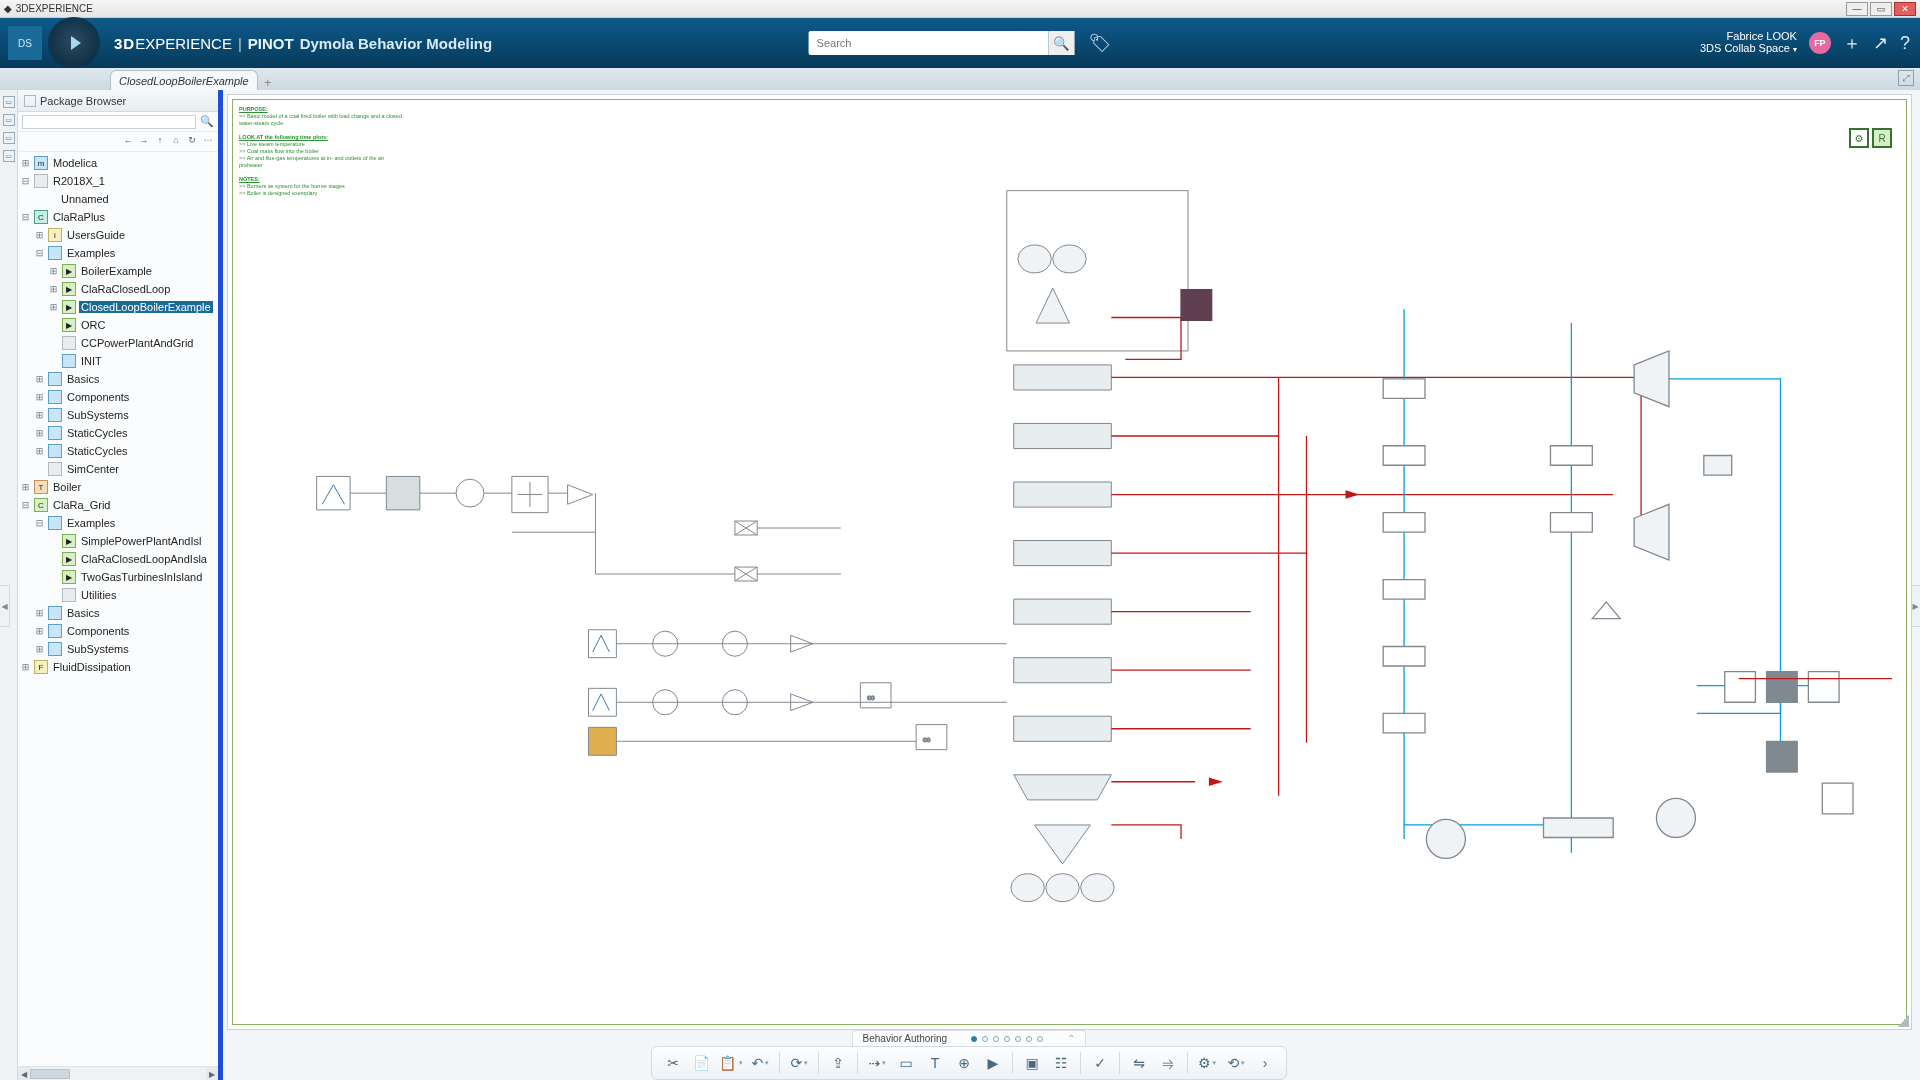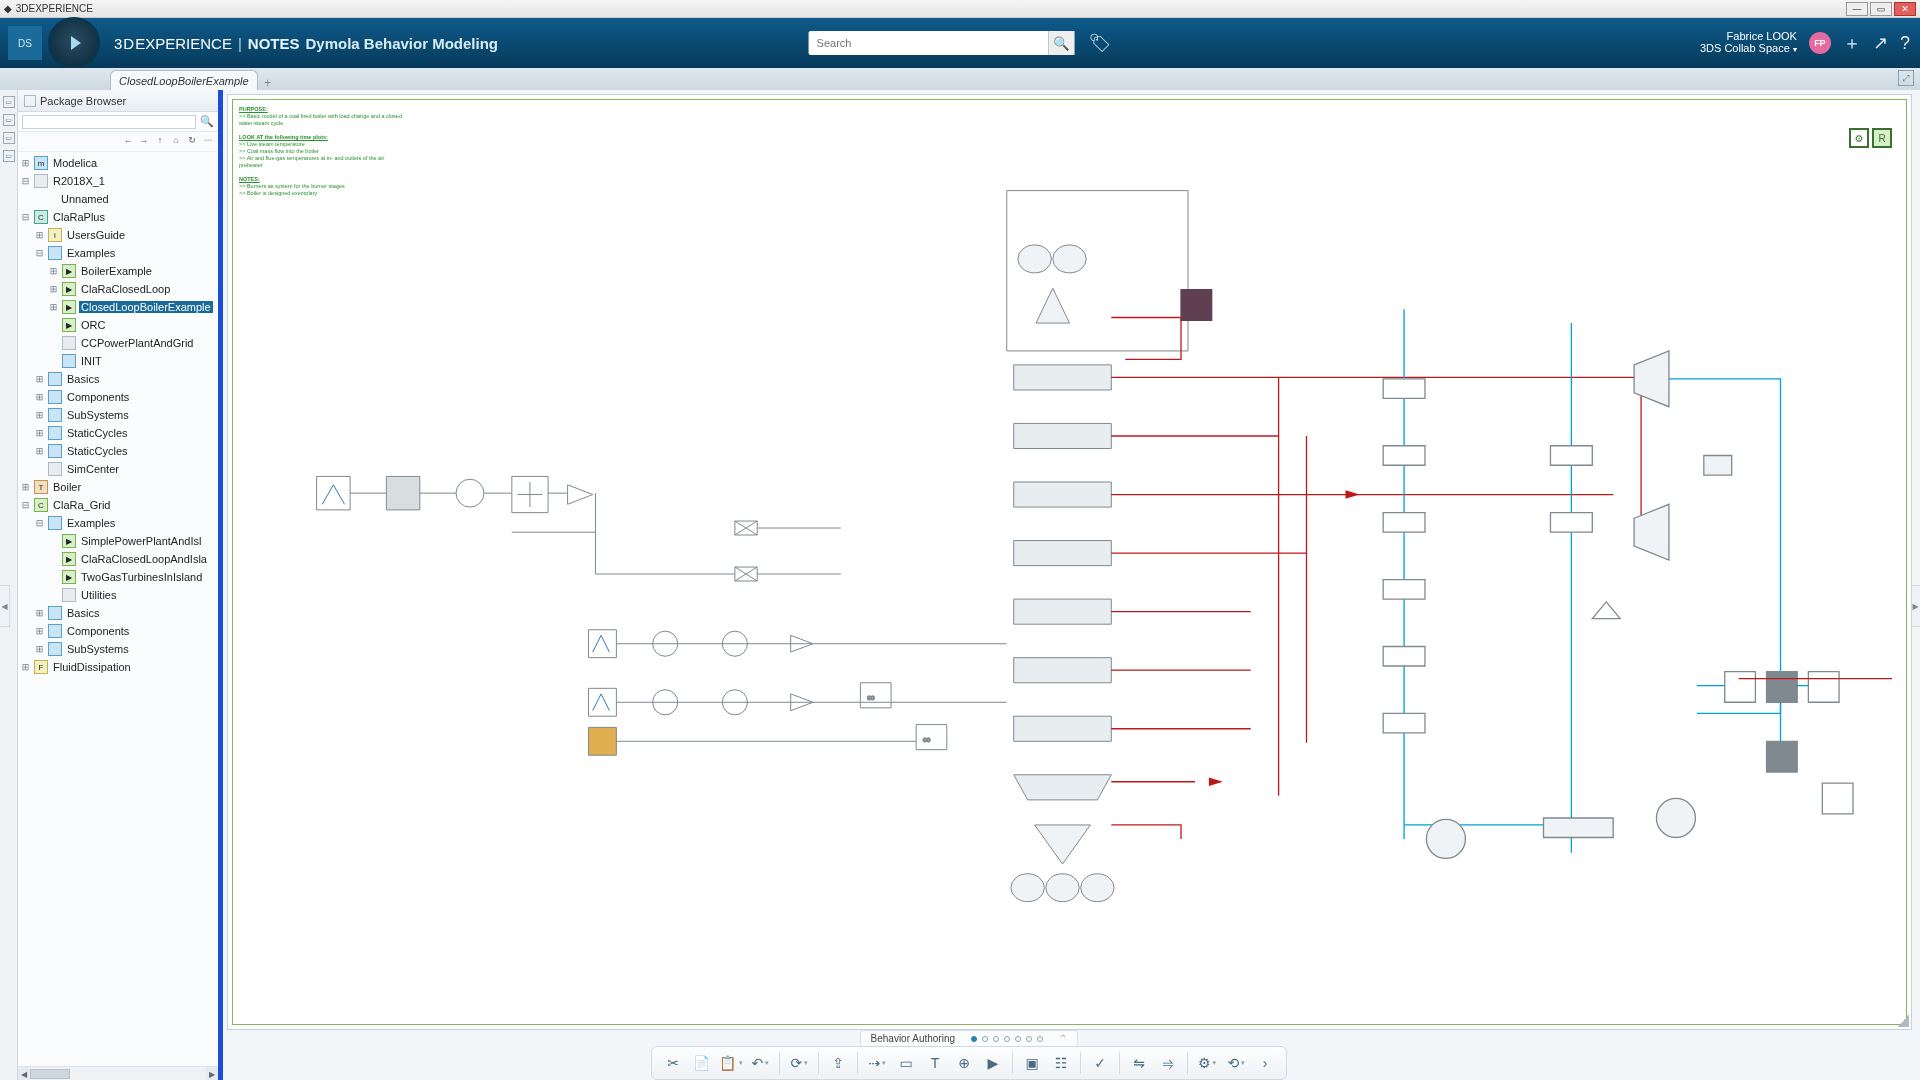--- a/index.html
+++ b/index.html
@@ -11,21 +11,21 @@
 .window-chrome .wbtn { width: 22px; height: 14px; border: 1px solid #999; margin-left: 2px; display: flex; align-items: center; justify-content: center; font-size: 9px; background: #eee; }
 .window-chrome .wbtn.close { background: #e06060; color: #fff; border-color: #b03030; }
 
 
 .topbar { height: 50px; background: linear-gradient(#0e5a8a,#063a5a); display: flex; align-items: center; color: #fff; position: relative; padding-right: 10px; }
 .topbar .logo-cluster { display: flex; align-items: center; height: 100%; }
 .topbar .ds-logo { width: 34px; height: 34px; margin: 0 6px 0 8px; background: #1a6a9a; border-radius: 0; display:flex;align-items:center;justify-content:center; font-size:10px;color:#cfe7f5;}
 .topbar .compass { width: 52px; height: 52px; border-radius: 50%; background: radial-gradient(circle at 50% 45%, #2a4a60, #06283a); border: 2px solid #0b3550; position:relative; display:flex;align-items:center;justify-content:center;}
 .topbar .compass .play { width:0;height:0;border-left:10px solid #a8d8f0;border-top:7px solid transparent;border-bottom:7px solid transparent;margin-left:3px;}
 .topbar .titles { margin-left: 14px; display:flex; align-items: baseline; gap: 6px; font-size: 15px; }
-.topbar .titles .brand b { font-weight:400; letter-spacing: 1px; }
+.topbar .titles .brand b { font-weight:700; letter-spacing: 1px; }
 .topbar .titles .catia { font-weight:700; color:#e8f4fb; }
 .topbar .titles .app { color:#d8ecf6;font-weight:bold; }
 .topbar .search-wrap { position:absolute; left:50%; transform:translateX(-50%); display:flex; align-items:center; }
 .topbar .search { width: 240px; height: 24px; background:#fff; border:none; padding:0 8px; font-size:11px; color:#666; border-radius:2px 0 0 2px;}
 .topbar .search-btn { width:26px; height:24px; background:#eee; border:none; display:flex;align-items:center;justify-content:center; }
 .topbar .tag { margin-left: 14px; font-size: 18px; color:#cfe7f5; }
 .topbar .right { margin-left:auto; display:flex; align-items:center; gap:12px; font-size:11px; }
 .topbar .right .userblock { text-align:right; line-height:12px; }
 .topbar .avatar { width:22px; height:22px; border-radius:50%; background:#e46aa0; display:flex;align-items:center;justify-content:center; font-size:9px; color:#fff; font-weight:bold;}
 .topbar .ticon { font-size:18px; color:#dfeef7; cursor:pointer; }
@@ -73,21 +73,21 @@
 .canvas-wrap .inner { position:absolute; inset:4px; border:1px solid #8ab060; }
 .notes { position:absolute; top:6px; left:6px; font-size:5.5px; color:#2a9030; line-height:7px; max-width:170px;}
 .notes .hdr { color:#2a9030; font-weight:bold; text-decoration:underline;}
 .floatbox { position:absolute; top:28px; right:14px; display:flex; gap:3px;}
 .floatbox .fb { width:20px;height:20px;border:2px solid #3a7030; display:flex;align-items:center;justify-content:center; font-size:10px; color:#3a7030; background:#fff;}
 .diagram { position:absolute; inset:0; }
 .resize-grip { position:absolute; right:2px; bottom:2px; width:12px;height:12px; background:linear-gradient(135deg, transparent 50%, #b0bac2 50%);}
 
 
 .bottom-area { position:absolute; left:18px; right:0; bottom:0; height:50px; display:flex; flex-direction:column; align-items:center;}
-.behavior-strip { height:16px; display:flex; align-items:center; gap:16px; background:#fbfcfd; border:1px solid #d8e0e5; border-bottom:none; padding:0 10px; font-size:10px; color:#444; border-radius:4px 4px 0 0;}
+.behavior-strip { height:16px; display:flex; align-items:center; gap:24px; background:#fbfcfd; border:1px solid #d8e0e5; border-bottom:none; padding:0 10px; font-size:10px; color:#444; border-radius:4px 4px 0 0;}
 .behavior-strip .dots { display:flex; gap:5px; }
 .behavior-strip .dot { width:6px;height:6px;border-radius:50%; border:1px solid #8aa; }
 .behavior-strip .dot.active { background:#2a7fb0; border-color:#2a7fb0; }
 .behavior-strip .chev { color:#9ab; font-size:10px;}
 .toolbelt { height:34px; background:linear-gradient(#fdfefe,#eef2f5); border:1px solid #d3dae0; border-radius:6px; display:flex; align-items:center; padding:0 8px; gap:3px; }
 .toolbelt .tb { width:26px; height:26px; display:flex; align-items:center; justify-content:center; border-radius:3px; color:#4a6a80; font-size:14px;}
 .toolbelt .sep { width:1px; height:22px; background:#d3dae0; margin:0 3px;}
 .toolbelt .drop::after { content:"▾"; font-size:7px; margin-left:2px; color:#8a9aa5;}
 
 .side-expander { position:absolute; top:50%; width:10px; height:42px; background:#eef2f5; border:1px solid #d3dae0; display:flex;align-items:center;justify-content:center; font-size:8px; color:#7a8a95;}
@@ -112,21 +112,21 @@
 <div class="topbar">
   <div class="logo-cluster">
     <div class="ds-logo">DS</div>
     <div class="compass">
         <div class="play"></div>
       </div>
   </div>
   <div class="titles">
     <span class="brand"><b><span>3D</span></b><span>EXPERIENCE</span></span>
     <span style="opacity:.7">|</span>
-    <span class="catia">NOTES</span>
+    <span class="catia">PINOT</span>
     <span class="app">Dymola Behavior Modeling</span>
   </div>
   <div class="search-wrap">
     <input class="search" placeholder="Search" style="">
     <button class="search-btn">
       <span>🔍</span>
     </button>
     <span class="tag">🏷</span>
   </div>
   <div class="right">

